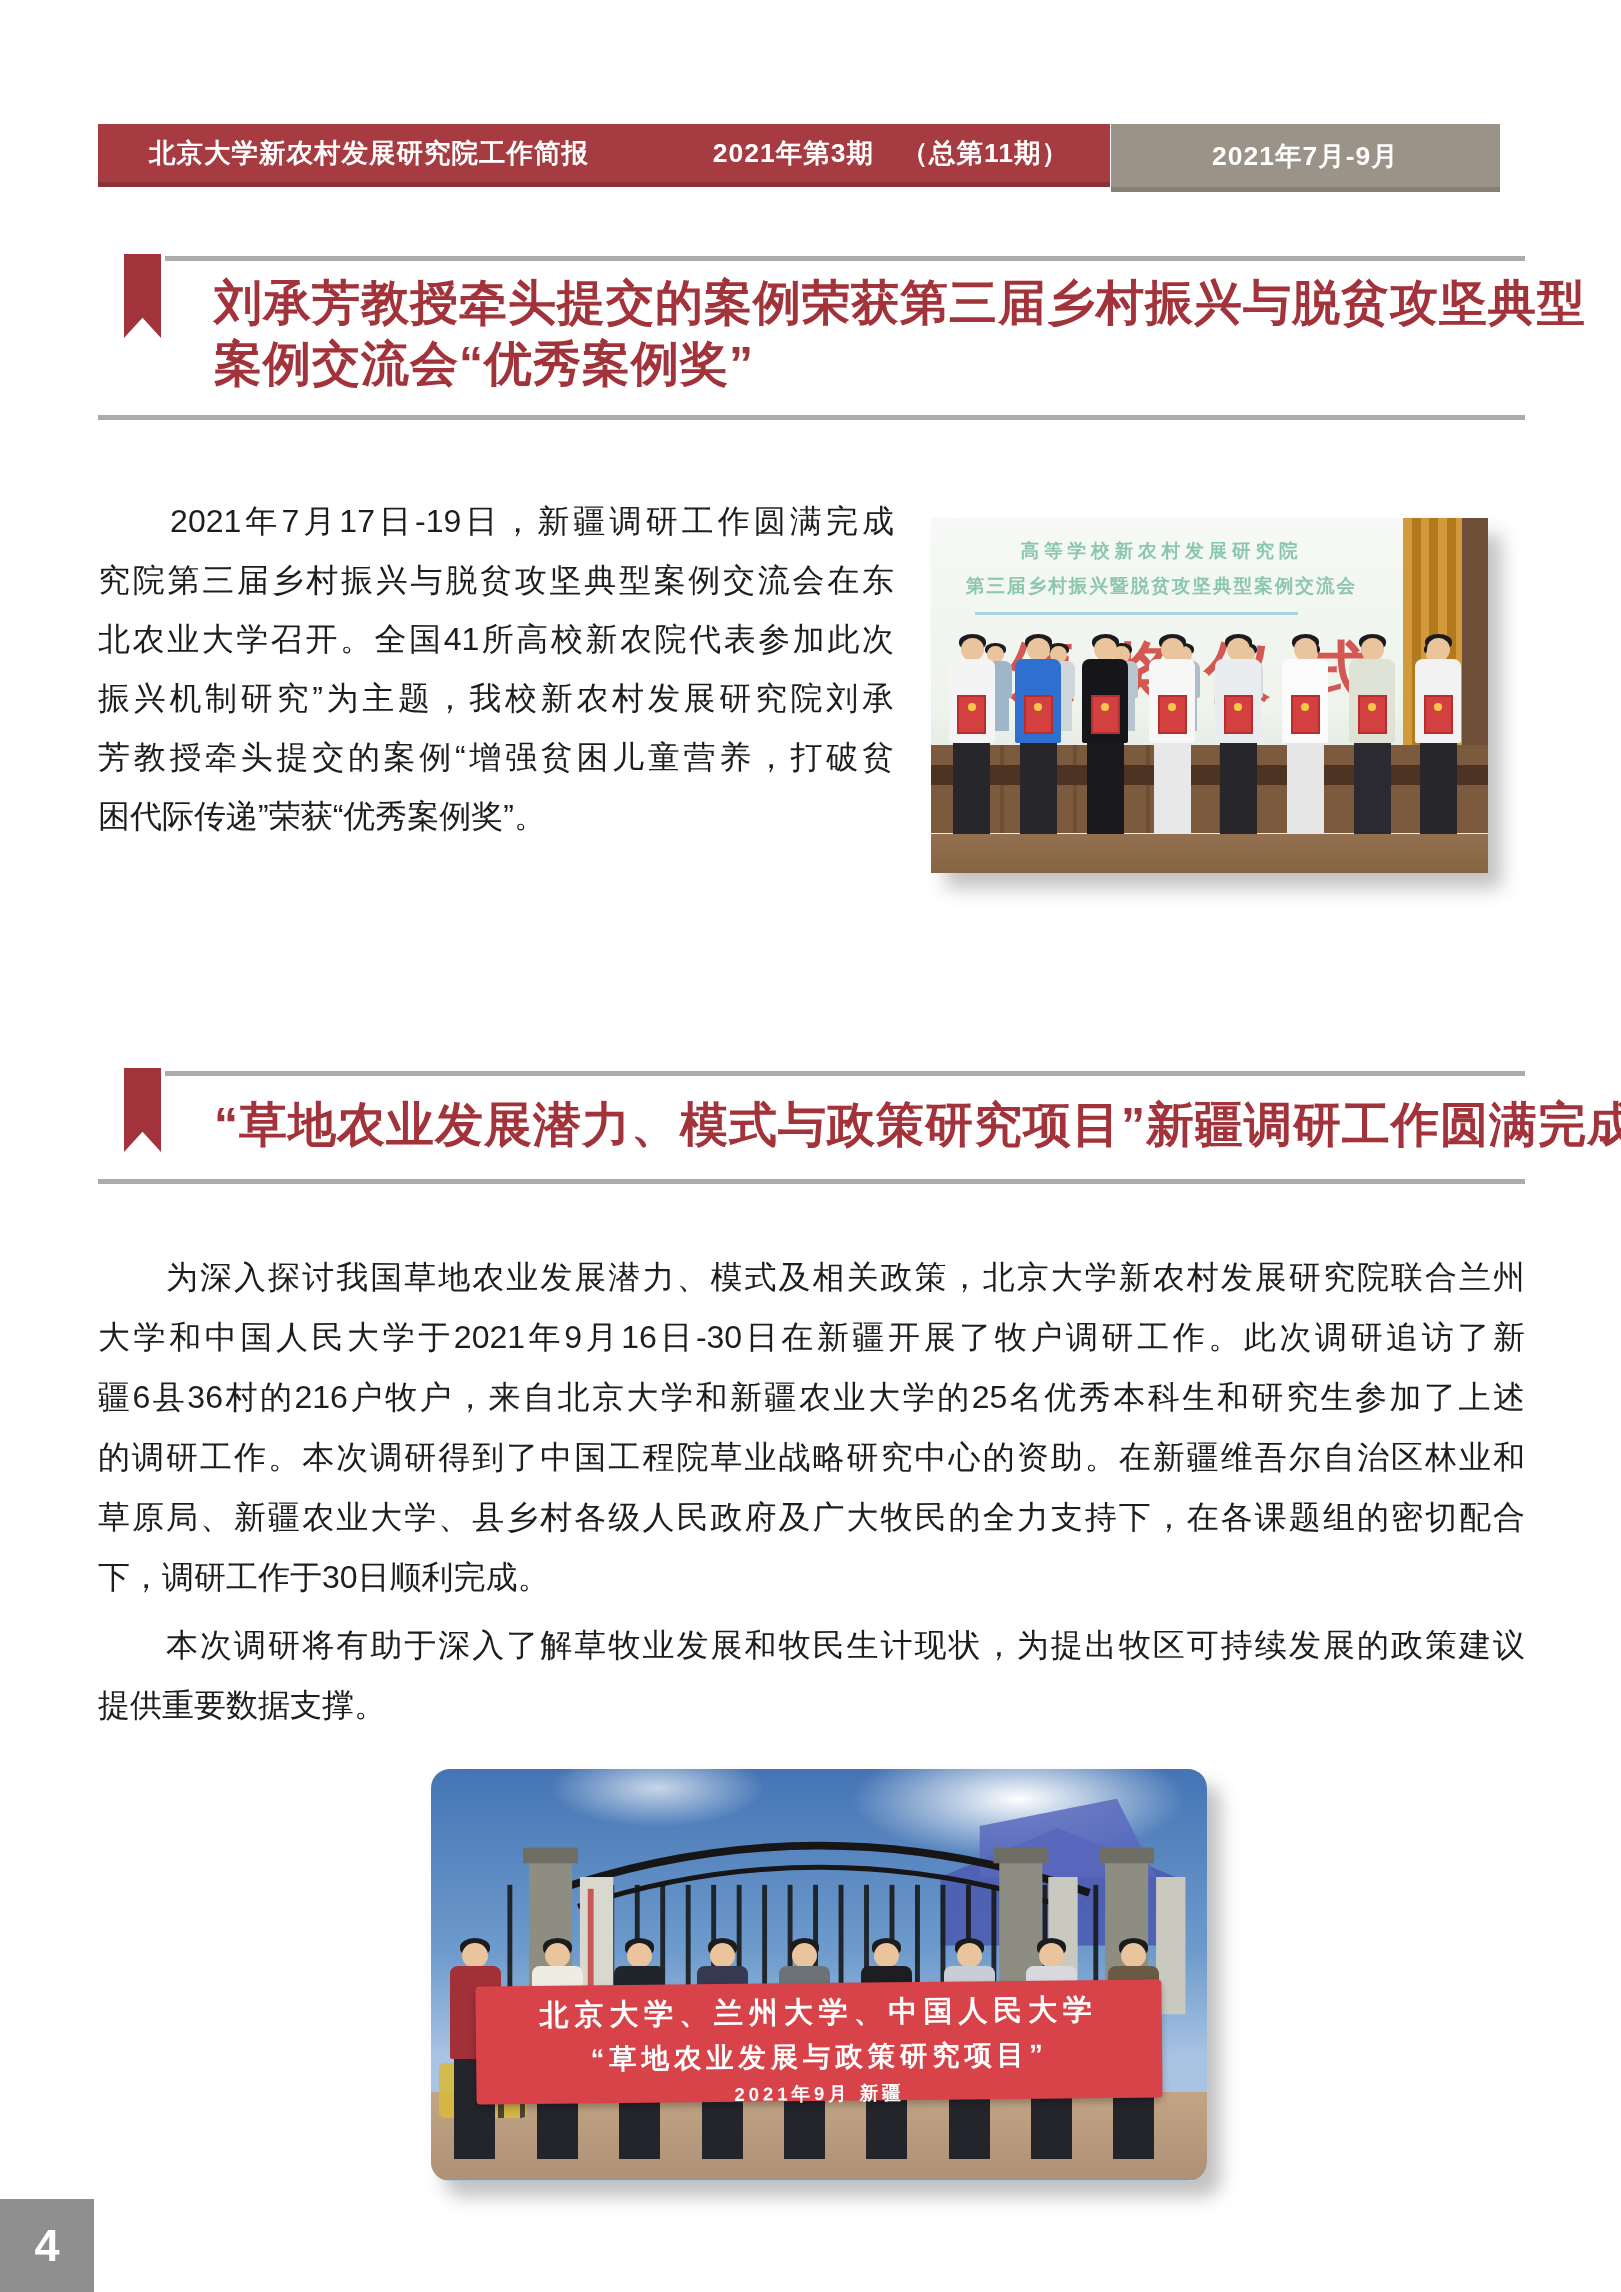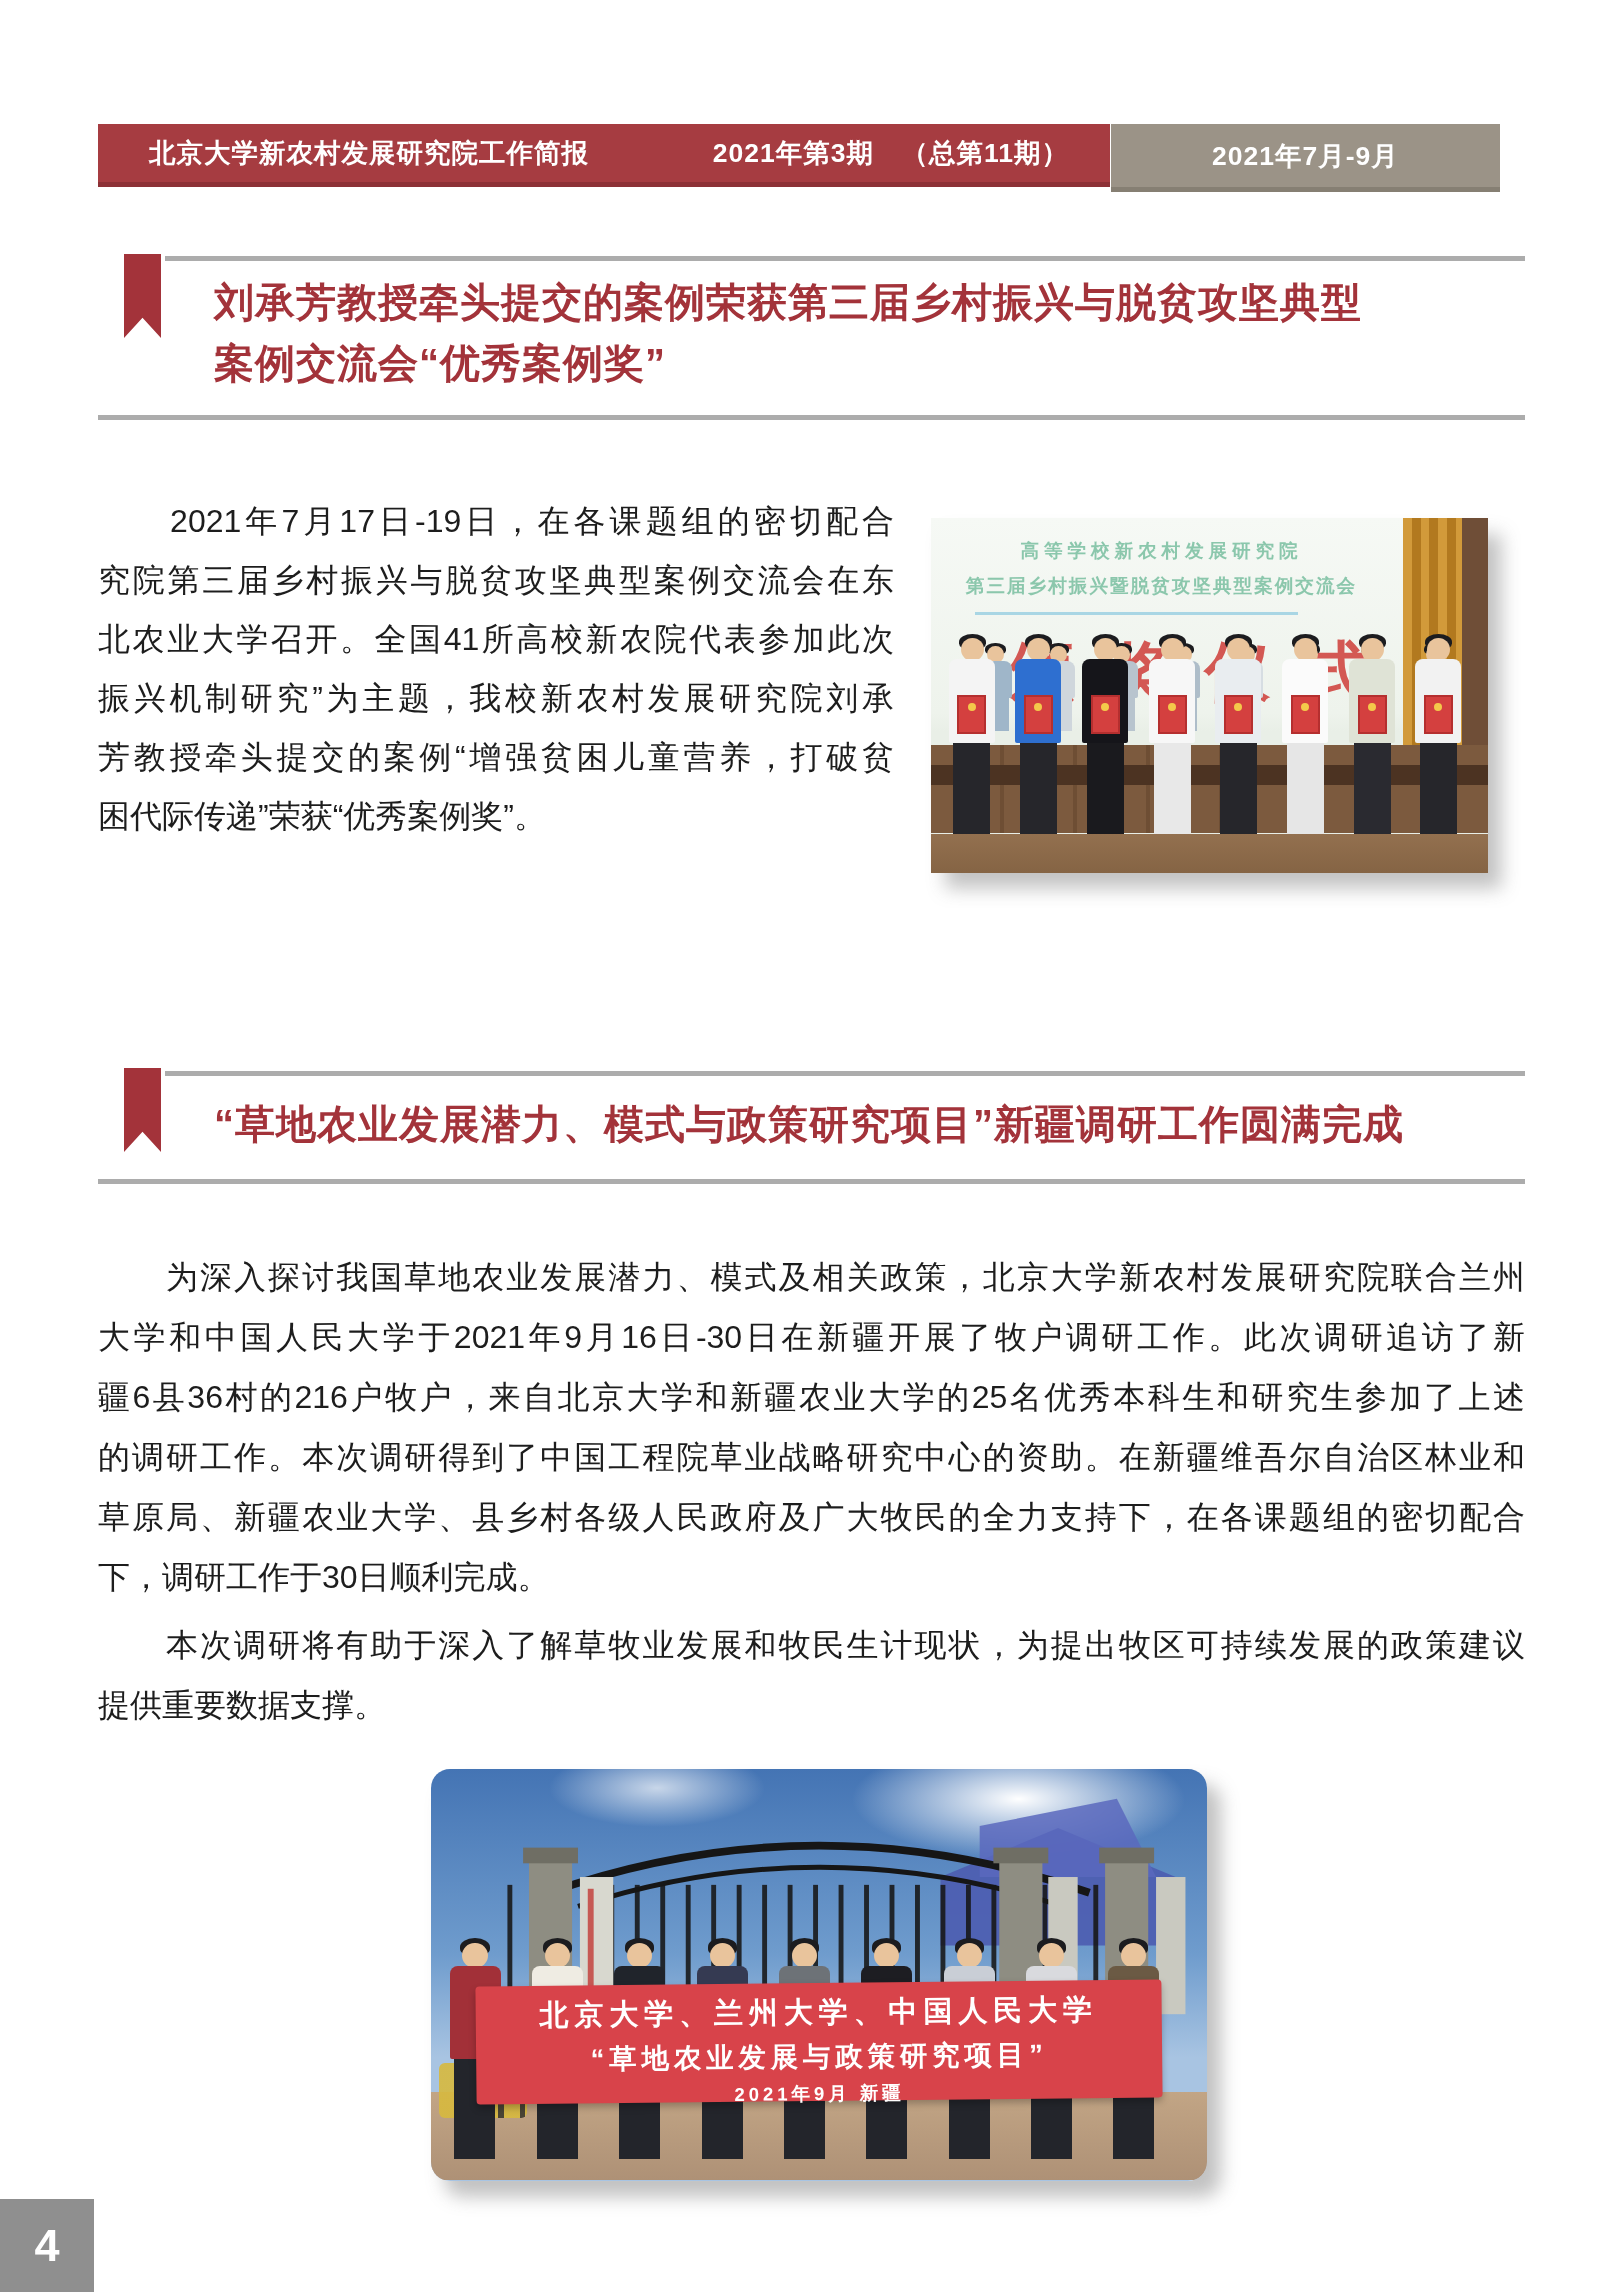--- a/index.html
+++ b/index.html
@@ -22,21 +22,21 @@
   .hdr-gray{position:absolute;left:1111px;top:124px;width:389px;height:63px;
     background:var(--header-gray);border-bottom:5.9px solid var(--header-gray-dark);
     display:flex;align-items:center;justify-content:center;}
   .hdr-gray .t{color:#fff;font-weight:700;font-size:26.5px;letter-spacing:1px;}
 
   
   .ribbon{position:absolute;width:37px;height:84px;background:var(--heading-red);
     clip-path:polygon(0 0,100% 0,100% 100%,50% 76%,0 100%);}
   .rule{position:absolute;height:4.9px;background:var(--rule-gray);}
   .sec-heading{position:absolute;left:214px;color:var(--heading-red);
-    font-weight:700;font-size:40px;line-height:61px;letter-spacing:1px;white-space:nowrap;}
+    font-weight:700;font-size:48px;line-height:61px;letter-spacing:1px;white-space:nowrap;}
 
   
   .para{position:absolute;color:var(--body-text);font-size:32px;line-height:59px;}
   .para .tline{white-space:nowrap;text-align:justify;text-align-last:justify;text-justify:inter-ideograph;}
   .para .tline.no-just{text-align-last:left;}
   .para2{line-height:60px;}
 
   
   .photo{position:absolute;overflow:hidden;box-shadow:13.7px 15.7px 17.6px rgba(120,120,120,.45);}
   
@@ -97,21 +97,21 @@
 
   <div class="ribbon" style="left:124px;top:254px;"></div>
   <div class="rule" style="left:165px;top:256px;width:1360px;"></div>
   <div class="sec-heading" style="top:272px;">
       <div class="tline">刘承芳教授牵头提交的案例荣获第三届乡村振兴与脱贫攻坚典型</div>
       <div class="tline no-just">案例交流会“优秀案例奖”</div>
     </div>
   <div class="rule" style="left:98px;top:415px;width:1427px;"></div>
 
   <div class="para" style="left:98px;top:492px;width:796px;">
-      <div class="tline">　　2021年7月17日-19日，在各课题组的密切配合</div>
+      <div class="tline">　　2021年7月17日-19日，新疆调研工作圆满完成</div>
       <div class="tline">究院第三届乡村振兴与脱贫攻坚典型案例交流会在东</div>
       <div class="tline">北农业大学召开。全国41所高校新农院代表参加此次</div>
       <div class="tline">振兴机制研究”为主题，我校新农村发展研究院刘承</div>
       <div class="tline">芳教授牵头提交的案例“增强贫困儿童营养，打破贫</div>
       <div class="tline no-just">困代际传递”荣获“优秀案例奖”。</div>
     </div>
 
   <div class="photo" id="photo1" style="left:931px;top:518px;width:557px;height:355px;">
     <div class="screen-line" style="top:19.6px;font-size:18.6px;letter-spacing:4.9px;">高等学校新农村发展研究院</div>
     <div class="screen-line" style="top:55px;font-size:18.6px;letter-spacing:2px;">第三届乡村振兴暨脱贫攻坚典型案例交流会</div>

